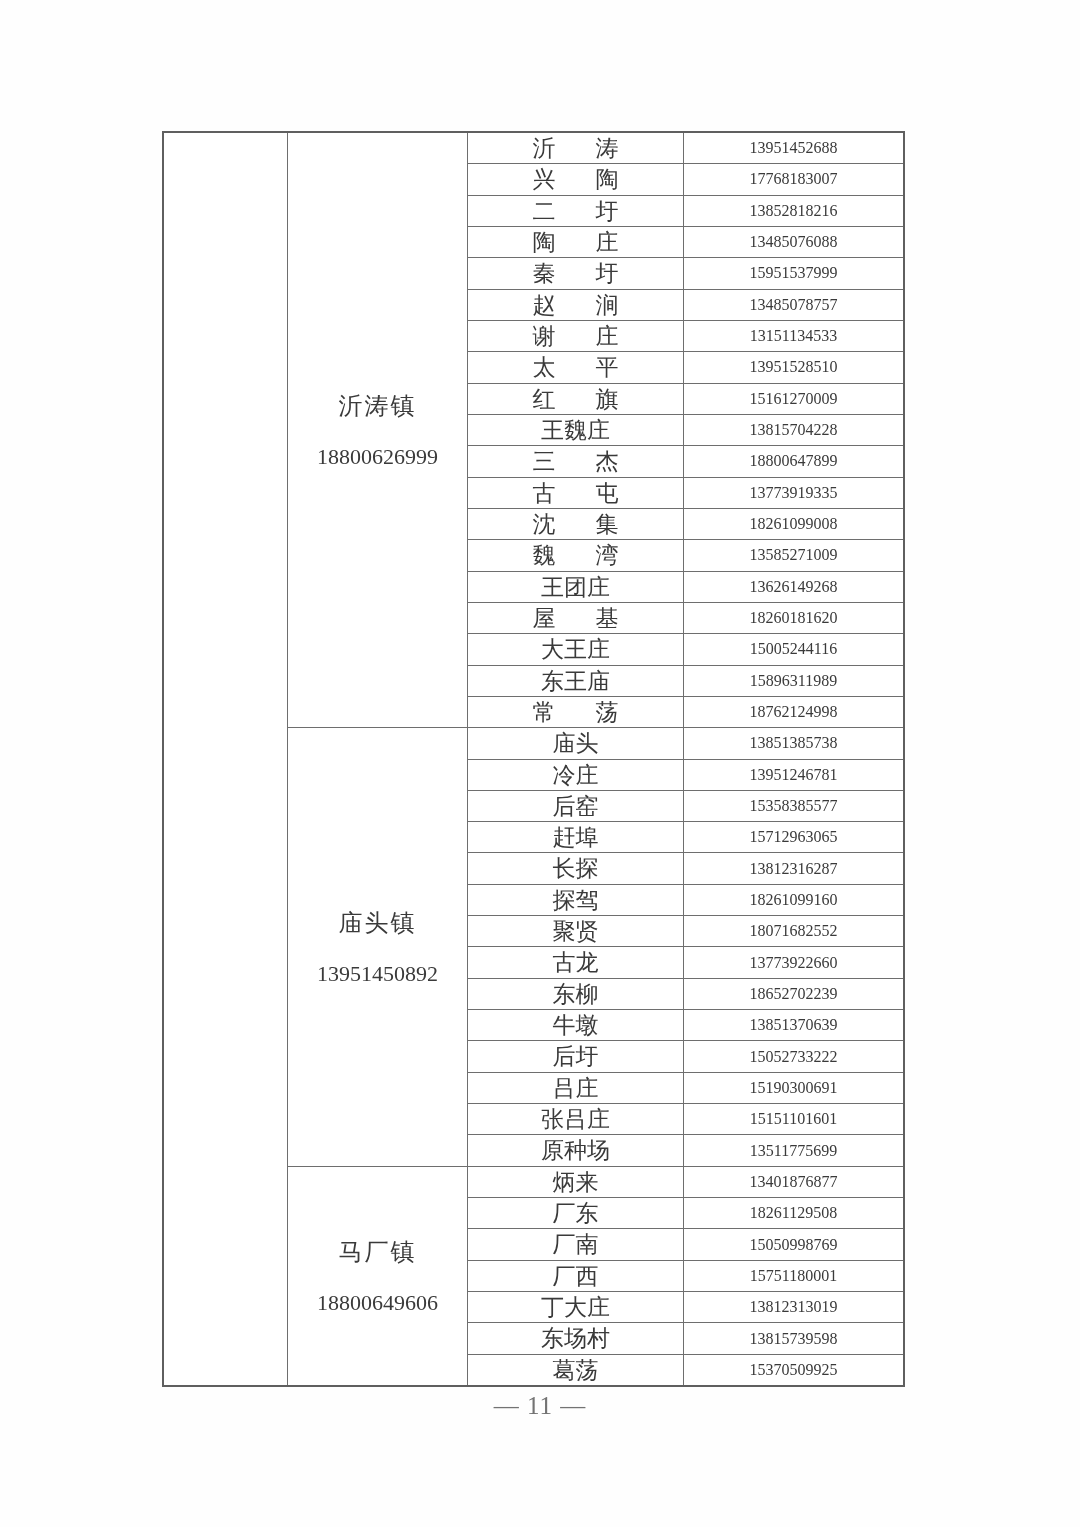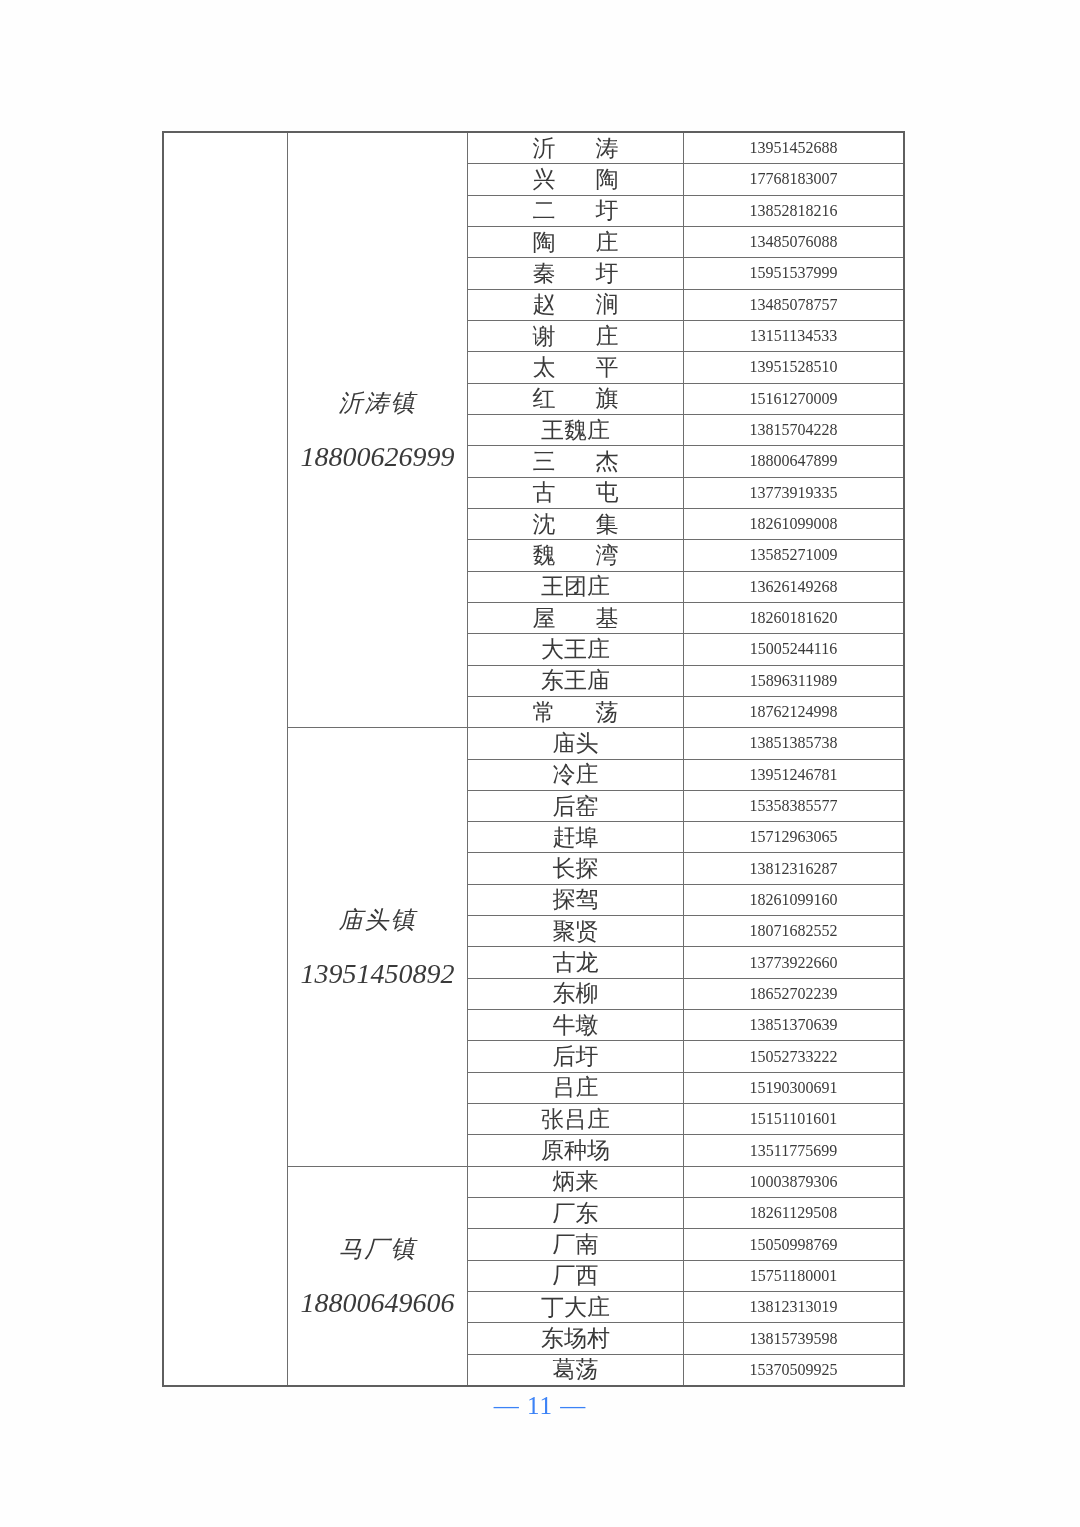--- a/index.html
+++ b/index.html
@@ -39,41 +39,39 @@
 
   .town-cell {
     width: 180px;
     border-right: 1px solid #6e6e6e;
     box-sizing: border-box;
     display: flex;
     flex-direction: column;
     justify-content: center;
     align-items: center;
     gap: 22px;
-    font-style: italic;
   }
   .town-name { font-size: 24px; letter-spacing: 2px; }
-  .town-phone { font-size: 28px; }
+  .town-phone { font-size: 22px; }
 
   .rows { flex: 1; display: flex; flex-direction: column; min-width: 0; }
   .row {
     flex: 1;
     display: flex;
     border-bottom: 1px solid #6e6e6e;
     box-sizing: border-box;
     min-height: 0;
   }
   .row:last-child { border-bottom: none; }
 
   .village-cell {
     width: 216px;
     border-right: 1px solid #6e6e6e;
     box-sizing: border-box;
     display: flex;
-    align-items: center;
     justify-content: center;
     font-size: 23px;
     overflow: hidden;
   }
   .vname { white-space: nowrap; }
   .vname.wide { letter-spacing: 40px; margin-right: -40px; }
 
   .phone-cell {
     flex: 1;
     display: flex;
@@ -81,21 +79,21 @@
     justify-content: center;
     font-size: 16px;
   }
 
   .page-footer {
     position: absolute;
     left: 0; top: 1392px;
     width: 1080px;
     text-align: center;
     font-size: 25px;
-    color: #3b82f6;
+    color: #737373;
     letter-spacing: 1px;
   }
 </style>
 </head>
 <body>
 
 <div class="page">
 
   <div class="contact-table">
     <div class="col-left"></div>
@@ -353,21 +351,21 @@
   <div class="section" style="flex-grow: 7;">
     <div class="town-cell">
       <div class="town-name">马厂镇</div>
       <div class="town-phone">18800649606</div>
     </div>
     <div class="rows">
   <div class="row">
     <div class="village-cell">
       <span class="vname">炳来</span>
     </div>
-    <div class="phone-cell">10003879306</div>
+    <div class="phone-cell">13401876877</div>
   </div>
 
   <div class="row">
     <div class="village-cell">
       <span class="vname">厂东</span>
     </div>
     <div class="phone-cell">18261129508</div>
   </div>
 
   <div class="row">

